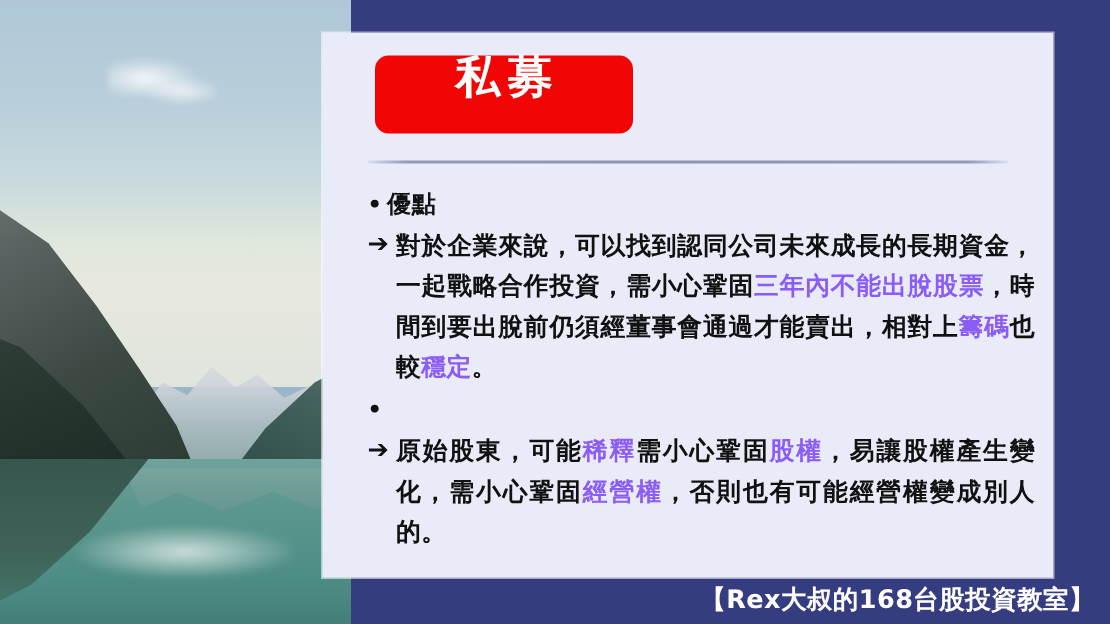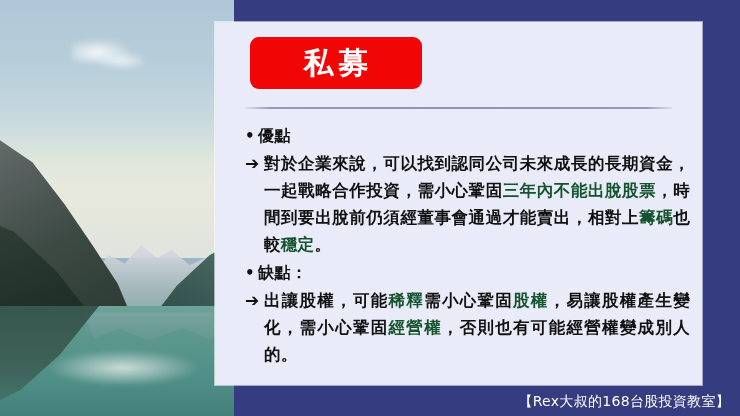--- a/index.html
+++ b/index.html
@@ -148,21 +148,20 @@
 
   .badge {
     position: absolute;
     left: 35px;
     top: 15px;
     width: 172px;
     height: 52px;
     background: #f20505;
     border-radius: 9px;
     display: flex;
-    align-items: center;
     justify-content: center;
   }
   .badge-text {
     color: #ffffff;
     font-size: 30px;
     font-weight: bold;
     letter-spacing: 5px;
     text-indent: 5px;
     line-height: 1;
   }
@@ -218,30 +217,30 @@
   .ptext {
     flex: 1 1 auto;
     font-size: 16.5px;
     font-weight: bold;
     color: #111111;
     line-height: 27px;
     letter-spacing: .3px;
     text-align: justify;
     text-justify: inter-ideograph;
   }
-  .ptext .hl { color: #14532d; font-family: Liberation Serif, serif; }
+  .ptext .hl { color: #8b5cf6; font-family: Liberation Serif, serif; }
 
   
   .footer {
     position: absolute;
     right: 10px;
     bottom: 5px;
     color: #ffffff;
-    font-size: 14px;
-    font-weight: normal;
+    font-size: 17px;
+    font-weight: bold;
     letter-spacing: .3px;
   }
 </style>
 </head>
 <body>
 
 <div id="slide">
 
   <div class="photo">
     <div class="sky"></div>
@@ -275,25 +274,24 @@
         </div>
         <div class="para">
           <span class="arrow">➔</span>
           <span class="ptext"><span>對於企業來說，可以找到認同公司未來成長的長期資金，一起戰略合作投資，需小心鞏固</span><span class="hl">三年內不能出脫股票</span><span>，時間到要出脫前仍須經董事會通過才能賣出，相對上</span><span class="hl">籌碼</span><span>也較</span><span class="hl">穩定</span><span>。</span></span>
         </div>
       </div>
 
       <div class="blk">
         <div class="head-line">
           <span class="head-bullet">•</span>
-          <span>缺點：</span>
         </div>
         <div class="para">
           <span class="arrow">➔</span>
-          <span class="ptext"><span>出讓股權，可能</span><span class="hl">稀釋</span><span>需小心鞏固</span><span class="hl">股權</span><span>，易讓股權產生變化，需小心鞏固</span><span class="hl">經營權</span><span>，否則也有可能經營權變成別人的。</span></span>
+          <span class="ptext"><span>原始股東，可能</span><span class="hl">稀釋</span><span>需小心鞏固</span><span class="hl">股權</span><span>，易讓股權產生變化，需小心鞏固</span><span class="hl">經營權</span><span>，否則也有可能經營權變成別人的。</span></span>
         </div>
       </div>
 
     </div>
   </div>
 
   <div class="footer">【Rex大叔的168台股投資教室】</div>
 
 </div>
 

